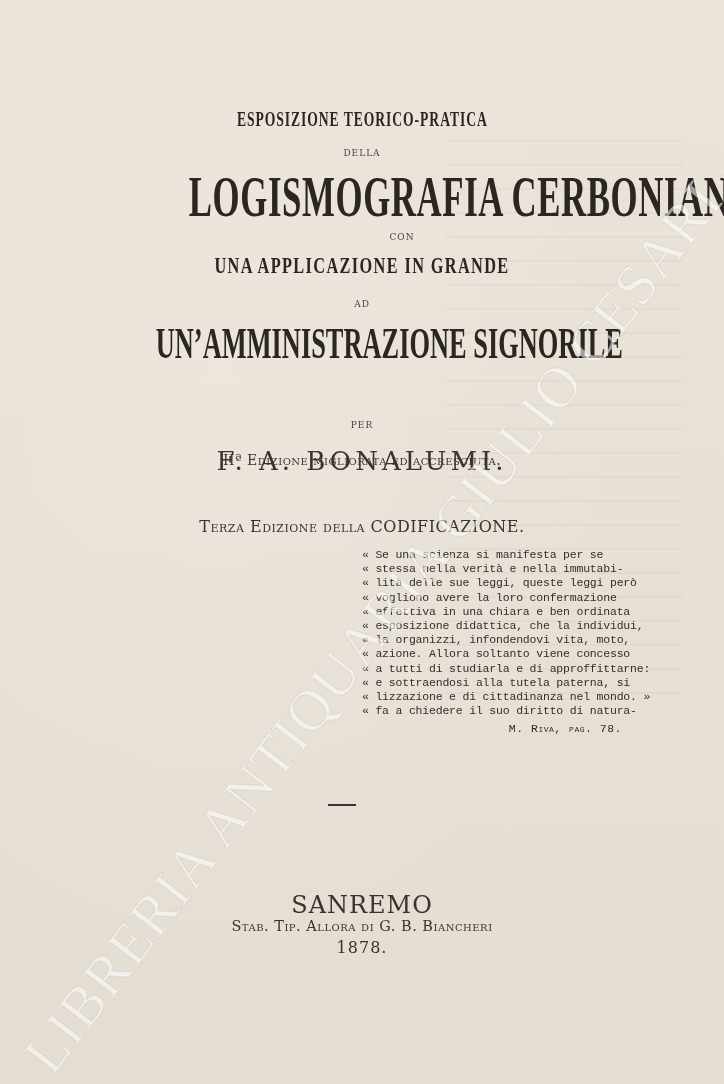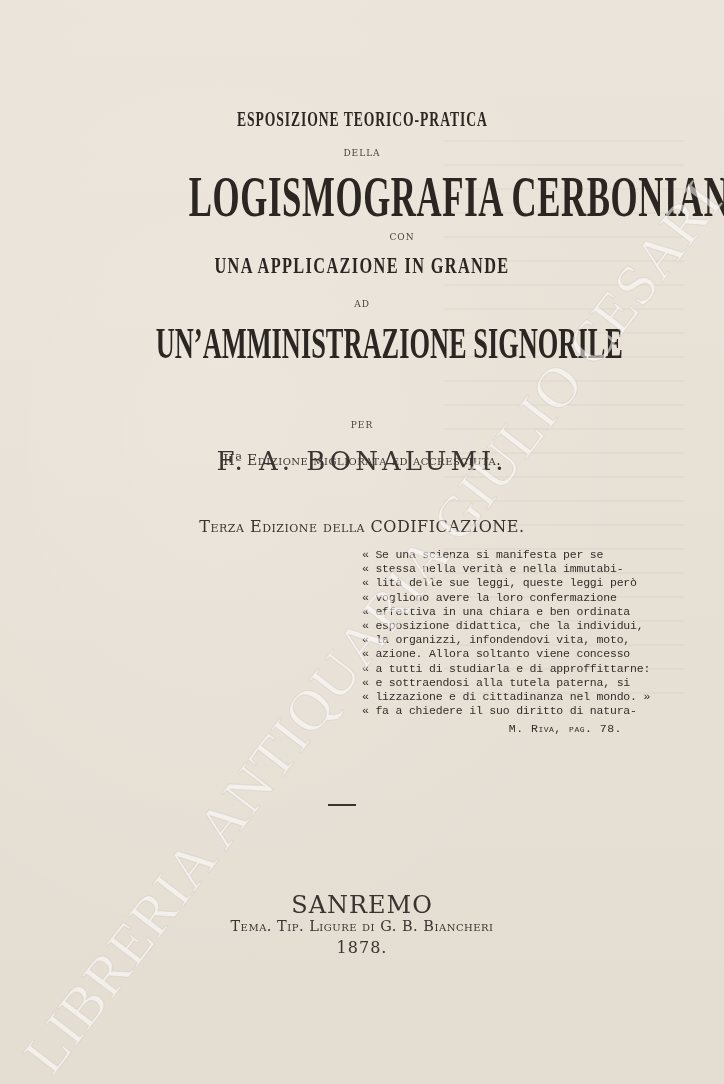--- a/index.html
+++ b/index.html
@@ -111,17 +111,17 @@
     <div>« a tutti di studiarla e di approffittarne:</div>
     <div>« e sottraendosi alla tutela paterna, si</div>
     <div>« lizzazione e di cittadinanza nel mondo. »</div>
     <div>« fa a chiedere il suo diritto di natura-</div>
     <div class="cite sc">M. Riva, pag. 78.</div>
   </div>
 
   <div class="rule"></div>
 
   <div id="t-city" class="center">SANREMO</div>
-  <div id="t-printer" class="center sc">Tema. Tip. Ligure di G. B. Biancheri</div>
+  <div id="t-printer" class="center sc">Stab. Tip. Allora di G. B. Biancheri</div>
   <div id="t-year" class="center">1878.</div>
 
   <div class="watermark">LIBRERIA ANTIQUARIA GIULIO CESARI - ROMA</div>
 </div>
 
 </body></html>

